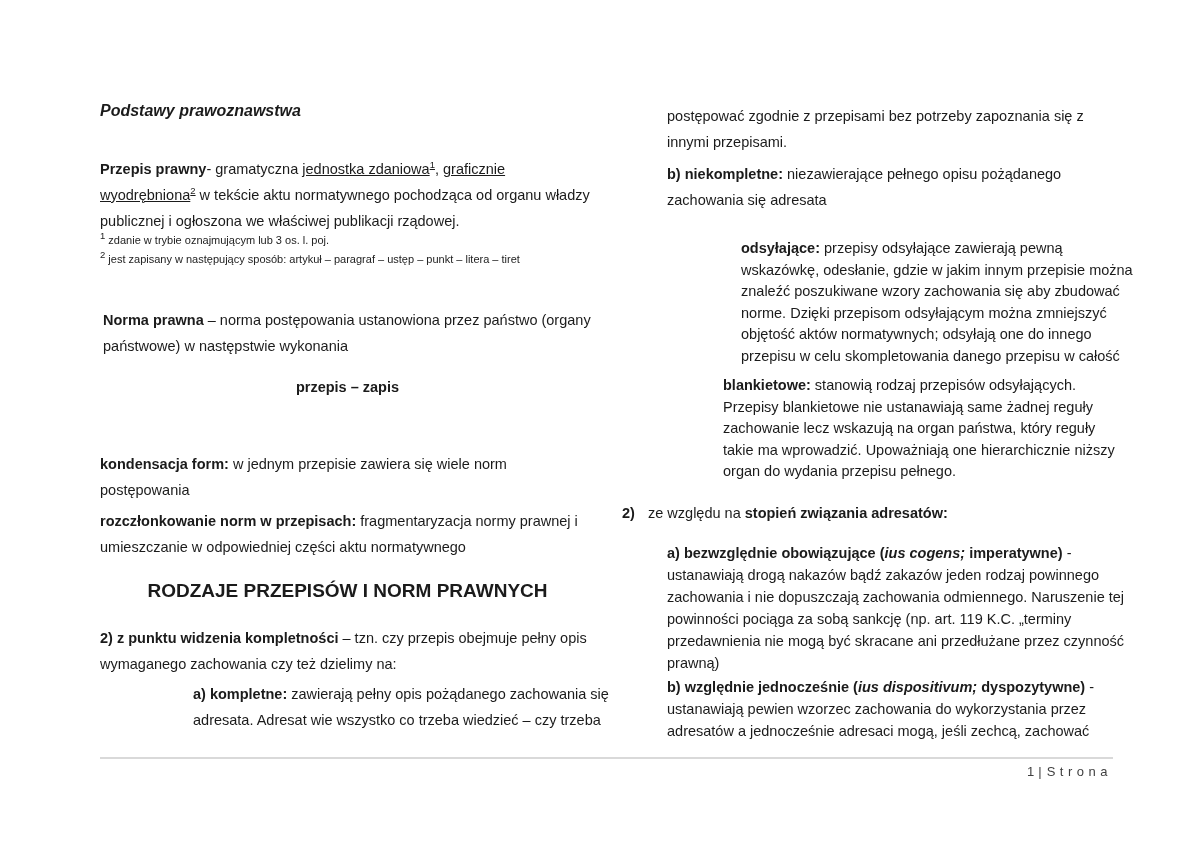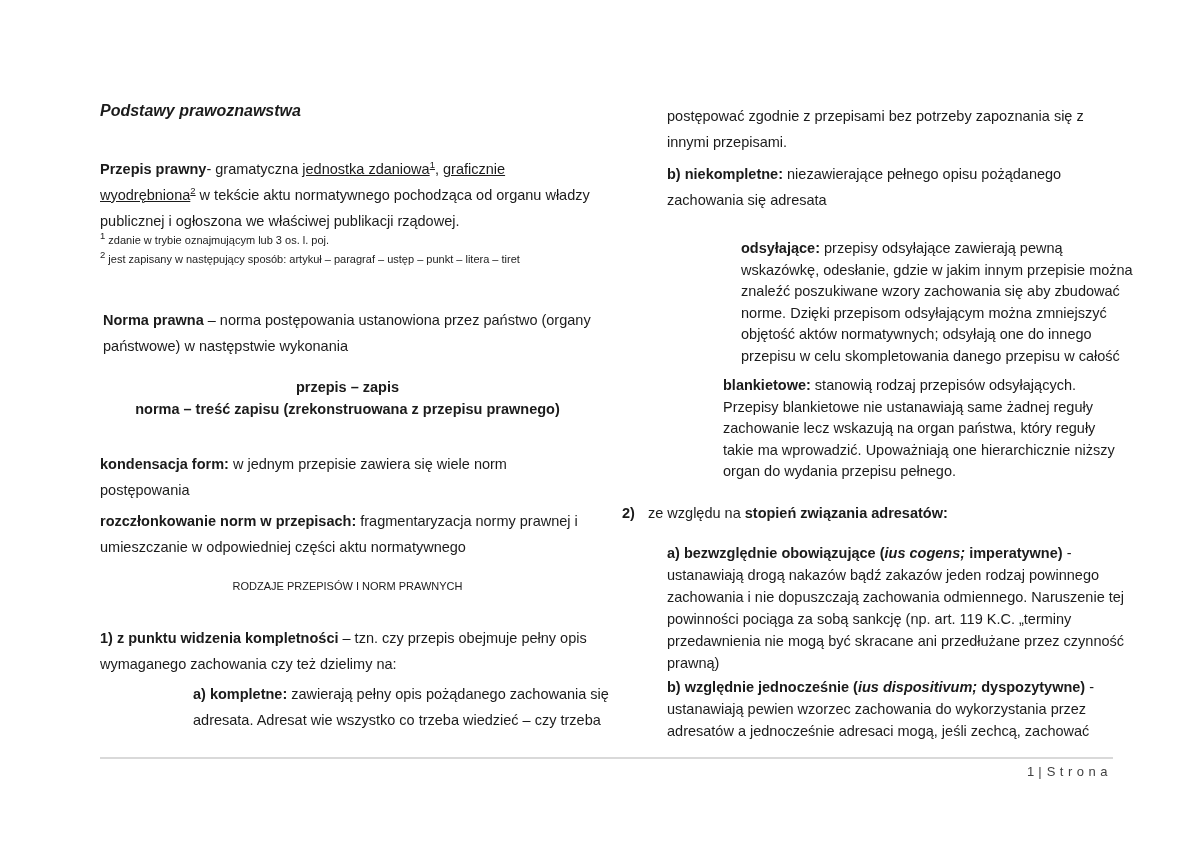--- a/index.html
+++ b/index.html
@@ -15,21 +15,21 @@
   sup { font-size:9.5px; line-height:0; }
 
   
   .doc-title   { left:100px; top:102px; width:495px; font-size:16px; font-weight:bold; font-style:italic; }
   .p1          { left:100px; top:156px; width:495px; line-height:26px; }
   .footnotes   { left:100px; top:231px; width:520px; font-size:11px; line-height:19px; color:#222; }
   .p2          { left:100px; top:304px; width:495px; line-height:26px; }
   .centerblock { left:100px; top:376px; width:495px; line-height:22px; text-align:center; font-weight:bold; }
   .p3          { left:100px; top:451px; width:495px; line-height:26px; }
   .p4          { left:100px; top:508px; width:495px; line-height:26px; }
-  .heading     { left:100px; top:580px; width:495px; font-size:11px; font-weight:normal; text-align:center; }
+  .heading     { left:100px; top:580px; width:495px; font-size:19px; font-weight:bold; text-align:center; }
   .item1       { left:100px; top:625px; width:515px; line-height:26px; }
   .item1a      { left:193px; top:681px; width:430px; line-height:26px; }
 
   
   .cont        { left:667px; top:103px;  width:450px; line-height:26px; }
   .item1b      { left:667px; top:161px;  width:450px; line-height:26px; }
   .ods         { left:723px; top:220px;  width:400px; line-height:21.5px; }
   .blank       { left:723px; top:375px;  width:400px; line-height:21.5px; }
   .item2       { left:622px; top:502px;  width:500px; line-height:22px; }
   .item2 .num  { display:inline-block; width:26px; }
@@ -57,35 +57,34 @@
     <div><sup>1</sup><span> zdanie w trybie oznajmującym lub 3 os. l. poj.</span></div>
     <div><sup>2</sup><span> jest zapisany w następujący sposób: artykuł – paragraf – ustęp – punkt – litera – tiret</span></div>
   </div>
 
   <p class="abs p2" style="margin:3px">
     <span class="b">Norma prawna</span><span> – norma postępowania ustanowiona przez państwo (organy państwowe) w następstwie wykonania</span>
   </p>
 
   <div class="abs centerblock">
     <div>przepis – zapis</div>
-    <div>norma – treść zapisu (zrekonstruowana z przepisu prawnego)</div>
   </div>
 
   <p class="abs p3" style="margin:0">
     <span class="b">kondensacja form:</span><span> w jednym przepisie zawiera się wiele norm postępowania</span>
   </p>
 
   <p class="abs p4" style="margin:0">
     <span class="b">rozczłonkowanie norm w przepisach:</span><span> fragmentaryzacja normy prawnej i umieszczanie w odpowiedniej części aktu normatywnego</span>
   </p>
 
   <div class="abs heading">RODZAJE PRZEPISÓW I NORM PRAWNYCH</div>
 
   <p class="abs item1" style="margin:0">
-    <span class="b">1) z punktu widzenia kompletności</span><span> – tzn. czy przepis obejmuje pełny opis wymaganego zachowania czy też dzielimy na:</span>
+    <span class="b">2) z punktu widzenia kompletności</span><span> – tzn. czy przepis obejmuje pełny opis wymaganego zachowania czy też dzielimy na:</span>
   </p>
 
   <p class="abs item1a" style="margin:0">
     <span class="b">a) kompletne:</span><span> zawierają pełny opis pożądanego zachowania się adresata. Adresat wie wszystko co trzeba wiedzieć – czy trzeba</span>
   </p>
 
   <p class="abs cont" style="margin:0">postępować zgodnie z przepisami bez potrzeby zapoznania się z innymi przepisami.</p>
 
   <p class="abs item1b" style="margin:0">
     <span class="b">b) niekompletne:</span><span> niezawierające pełnego opisu pożądanego zachowania się adresata</span>

